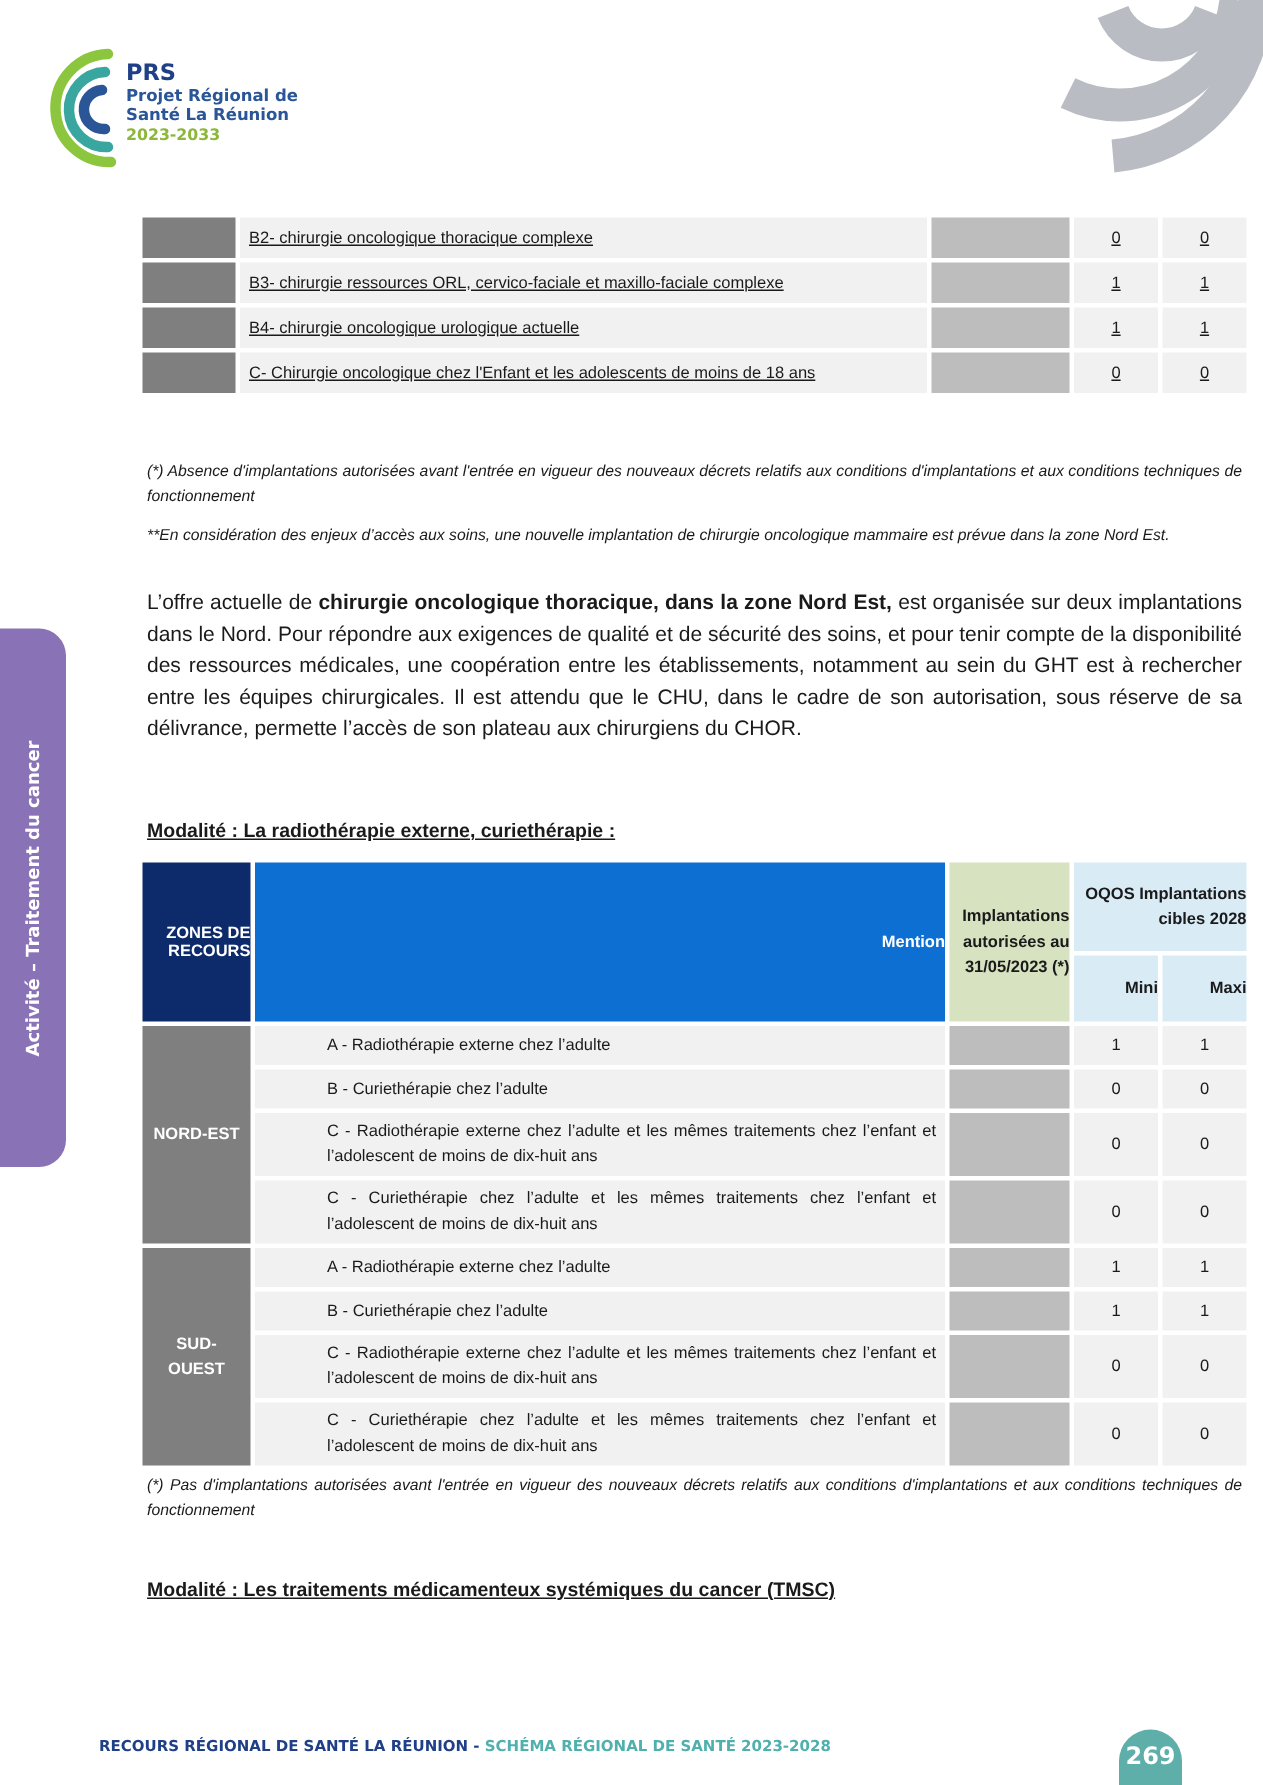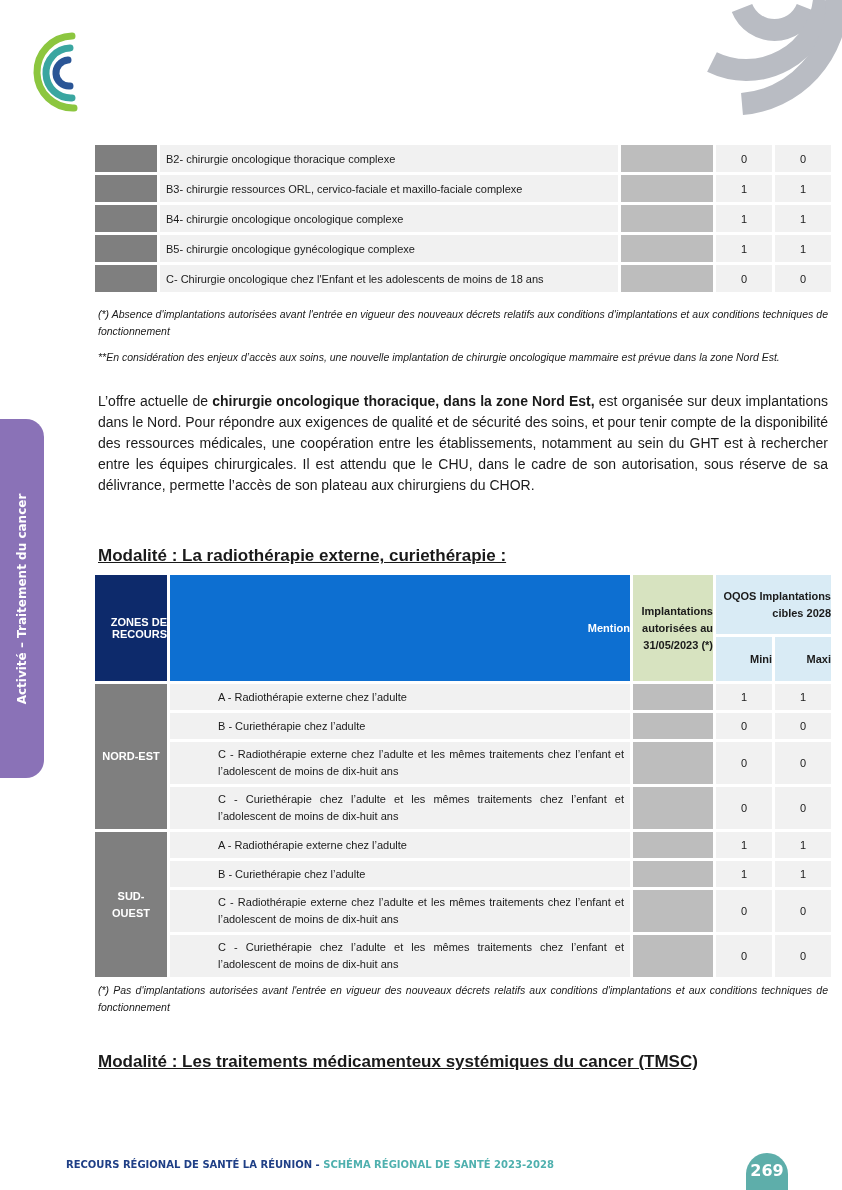--- a/index.html
+++ b/index.html
@@ -18,30 +18,30 @@
   .deco { position: absolute; right: 0; top: 0; }
 
   
   .side-tab { position: absolute; left: 0; top: 419px; width: 44px; height: 359px; background: #8a72b7; border-radius: 0 18px 18px 0; }
   .side-tab span { position: absolute; left: 50%; top: 50%; transform: translate(-50%, -50%) rotate(-90deg); white-space: nowrap; color: #fff; font-size: 12px; font-weight: bold; font-family: "DejaVu Sans", sans-serif; }
 
   
   table { border-collapse: separate; border-spacing: 3px; position: absolute; }
   td, th { font-family: "Liberation Sans", sans-serif; }
   .t1 { left: 92px; top: 142px; width: 742px; }
-  .t1 td { height: 27px; font-size: 11px; background: #f1f1f1; padding: 0 6px; }
+  .t1 td { height: 27px; font-size: 11px; background: #f1f1f1; padding: 0 6px; text-decoration: underline; }
   .zone-grey { background: #7f7f7f !important; }
   .hatch { background-color: #bdbdbd !important; background-image: repeating-linear-gradient(0deg, rgba(255,255,255,0.35) 0 1px, transparent 1px 2px), repeating-linear-gradient(90deg, rgba(255,255,255,0.35) 0 1px, transparent 1px 2px); }
   .num { text-align: center; }
 
   .notes { position: absolute; left: 98px; width: 730px; font-size: 10.5px; font-style: italic; line-height: 17px; text-align: justify; }
   .para { position: absolute; left: 98px; top: 391px; width: 730px; font-size: 14px; line-height: 21px; text-align: justify; }
   .para b { font-weight: bold; }
 
-  .heading { position: absolute; left: 98px; font-size: 17px; font-weight: bold; text-decoration: underline; }
+  .heading { position: absolute; left: 98px; font-size: 13px; font-weight: bold; text-decoration: underline; }
 
   .t2 { left: 92px; top: 572px; width: 742px; }
   .t2 th { font-size: 11px; font-weight: bold; text-align: right; }
   .t2 td { font-size: 11px; background: #f1f1f1; padding: 3px 6px; line-height: 17px; }
   .h-zone { background: #0d2a6b; color: #fff; width: 72px; }
   .h-mention { background: #0d6fd1; color: #fff; }
   .h-impl { background: #d7e3c0; color: #1a1a1a; width: 80px; line-height: 17px; }
   .h-oqos { background: #d9ebf5; color: #1a1a1a; line-height: 17px; }
   .h-sub { background: #d9ebf5; color: #1a1a1a; height: 44px; width: 56px; }
   .zone-cell { background: #7f7f7f !important; color: #fff; font-weight: bold; text-align: center; font-size: 11px; }
@@ -55,20 +55,26 @@
 </style>
 </head>
 <body>
 
 <div class="logo">
   <svg width="60" height="85" viewBox="0 0 60 85">
     <path d="M48 6 A36 36 0 1 0 50 78" fill="none" stroke="#8cc63f" stroke-width="7" stroke-linecap="round"></path>
     <path d="M46 18 A25 25 0 1 0 48 68" fill="none" stroke="#3aa6a0" stroke-width="7" stroke-linecap="round"></path>
     <path d="M44 30 A13 13 0 1 0 46 56" fill="none" stroke="#2a5596" stroke-width="7" stroke-linecap="round"></path>
   </svg>
+  <div class="logo-text">
+    <div class="logo-prs">PRS</div>
+    <div class="logo-line">Projet Régional de</div>
+    <div class="logo-line">Santé La Réunion</div>
+    <div class="logo-years">2023-2033</div>
+  </div>
 </div>
 
 <svg class="deco" width="140" height="140" viewBox="0 0 140 140">
   <path d="M40 0 A35 35 0 0 0 105 0" fill="none" stroke="#b9bcc3" stroke-width="22" transform="translate(0,8)"></path>
   <path d="M10 62 A78 78 0 0 0 122 0" fill="none" stroke="#b9bcc3" stroke-width="22"></path>
   <path d="M40 104 A104 104 0 0 0 135 0" fill="none" stroke="#b9bcc3" stroke-width="22"></path>
 </svg>
 
 <div class="side-tab">
   <span>Activité – Traitement du cancer</span>
@@ -85,28 +91,21 @@
       </tr>
       <tr>
         <td class="zone-grey" style="width:62px"></td>
         <td>B3- chirurgie ressources ORL, cervico-faciale et maxillo-faciale complexe</td>
         <td class="hatch" style="width:92px"></td>
         <td class="num" style="width:56px">1</td>
         <td class="num" style="width:56px">1</td>
       </tr>
       <tr>
         <td class="zone-grey" style="width:62px"></td>
-        <td>B4- chirurgie oncologique oncologique complexe</td>
-        <td class="hatch" style="width:92px"></td>
-        <td class="num" style="width:56px">1</td>
-        <td class="num" style="width:56px">1</td>
-      </tr>
-      <tr>
-        <td class="zone-grey" style="width:62px"></td>
-        <td>B5- chirurgie oncologique gynécologique complexe</td>
+        <td>B4- chirurgie oncologique urologique actuelle</td>
         <td class="hatch" style="width:92px"></td>
         <td class="num" style="width:56px">1</td>
         <td class="num" style="width:56px">1</td>
       </tr>
       <tr>
         <td class="zone-grey" style="width:62px"></td>
         <td>C- Chirurgie oncologique chez l'Enfant et les adolescents de moins de 18 ans</td>
         <td class="hatch" style="width:92px"></td>
         <td class="num" style="width:56px">0</td>
         <td class="num" style="width:56px">0</td>

